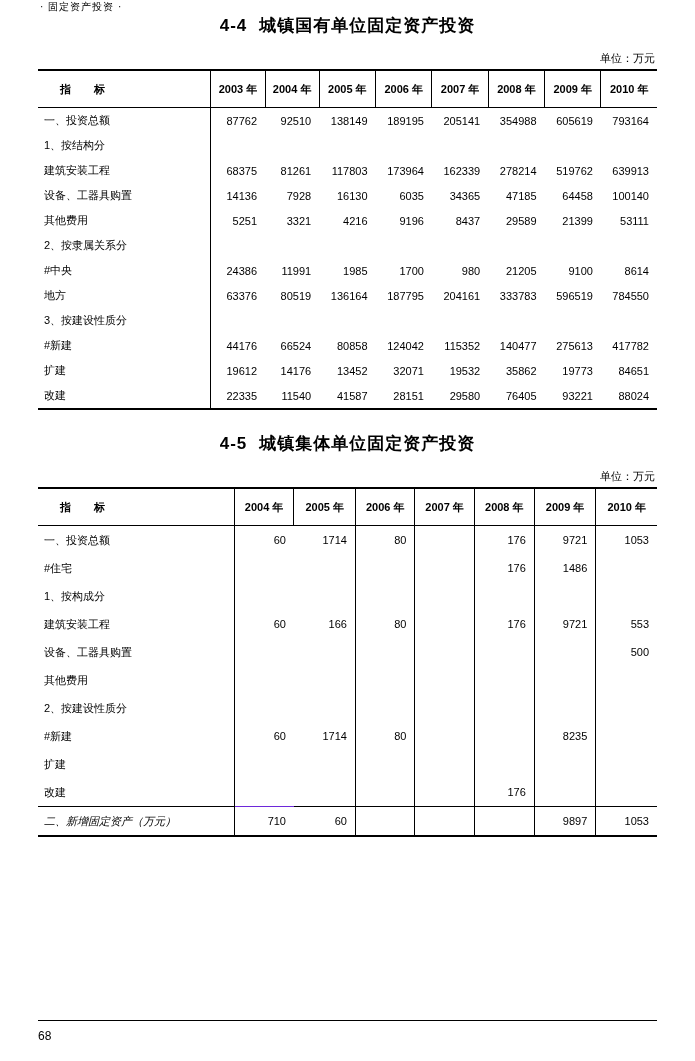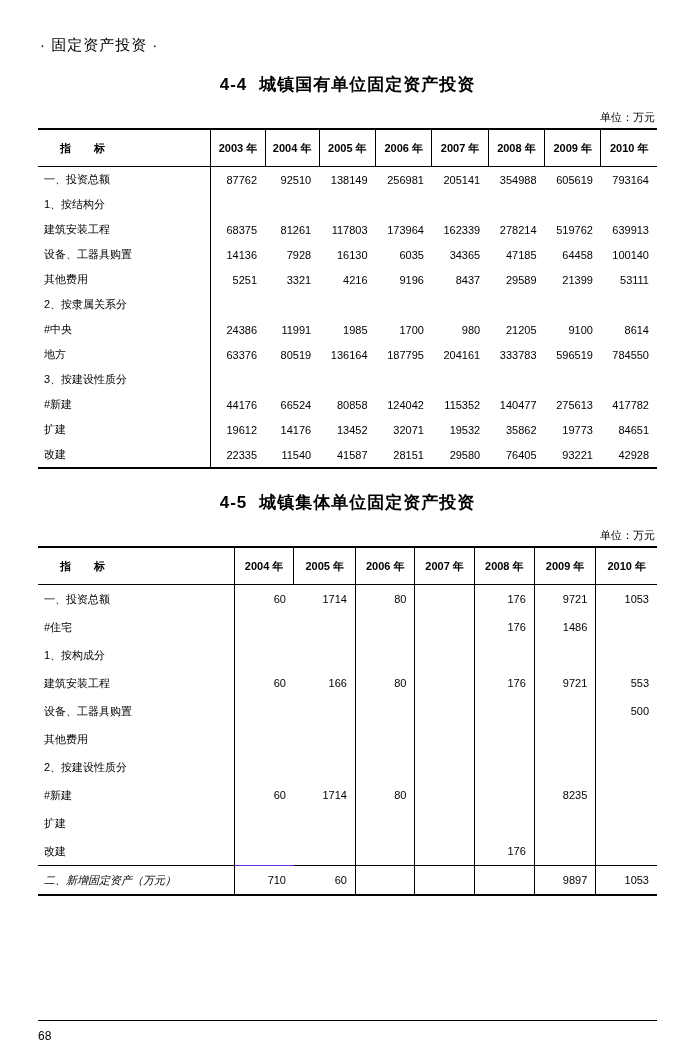--- a/index.html
+++ b/index.html
@@ -16,32 +16,30 @@
     overflow: hidden;
   }
   .page {
     position: relative;
     width: 695px;
     height: 1061px;
     box-sizing: border-box;
     padding: 0 38px;
   }
   .running-head {
-    font-size: 15px;
+    font-size: 10px;
     letter-spacing: 1px;
-    padding-top: 36px;
     padding-left: 2px;
     color: #000;
   }
   .table-title {
     text-align: center;
     font-size: 17px;
     font-weight: bold;
     letter-spacing: 1px;
-    margin-top: 18px;
     margin-bottom: 2px;
   }
   .table-title .num {
     margin-right: 12px;
   }
   .unit-line {
     text-align: right;
     font-size: 11px;
     margin-top: 14px;
     margin-bottom: 3px;
@@ -136,21 +134,21 @@
       <th style="width:62px">2008 年</th>
       <th style="width:62px">2009 年</th>
       <th style="width:62px">2010 年</th>
     </tr>
 
     <tr>
       <td class="ind indent1">一、投资总额</td>
       <td class="val vline">87762</td>
       <td class="val">92510</td>
       <td class="val">138149</td>
-      <td class="val">256981</td>
+      <td class="val">189195</td>
       <td class="val">205141</td>
       <td class="val">354988</td>
       <td class="val">605619</td>
       <td class="val">793164</td>
     </tr>
     <tr>
       <td class="ind indent1">1、按结构分</td>
       <td class="val vline"></td>
       <td class="val"></td>
       <td class="val"></td>
@@ -261,21 +259,21 @@
     </tr>
     <tr class="botline">
       <td class="ind indent2">改建</td>
       <td class="val vline">22335</td>
       <td class="val">11540</td>
       <td class="val">41587</td>
       <td class="val">28151</td>
       <td class="val">29580</td>
       <td class="val">76405</td>
       <td class="val">93221</td>
-      <td class="val">42928</td>
+      <td class="val">88024</td>
     </tr>
   </tbody>
     </table>
 
   <div class="table-title" style="margin-top:22px;text-align:center;">
     <span class="num">4-5</span><span>城镇集体单位固定资产投资</span>
   </div>
   <div class="unit-line">单位：万元</div>
 
   <table class="stat">

